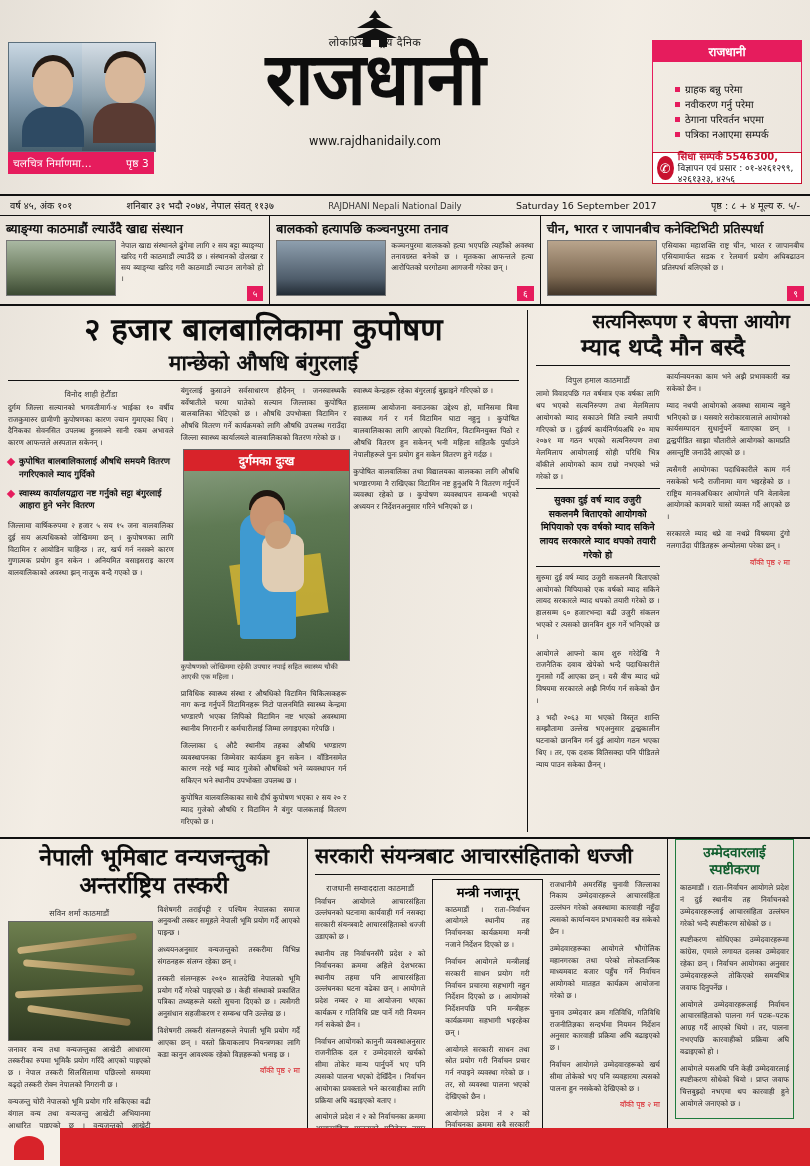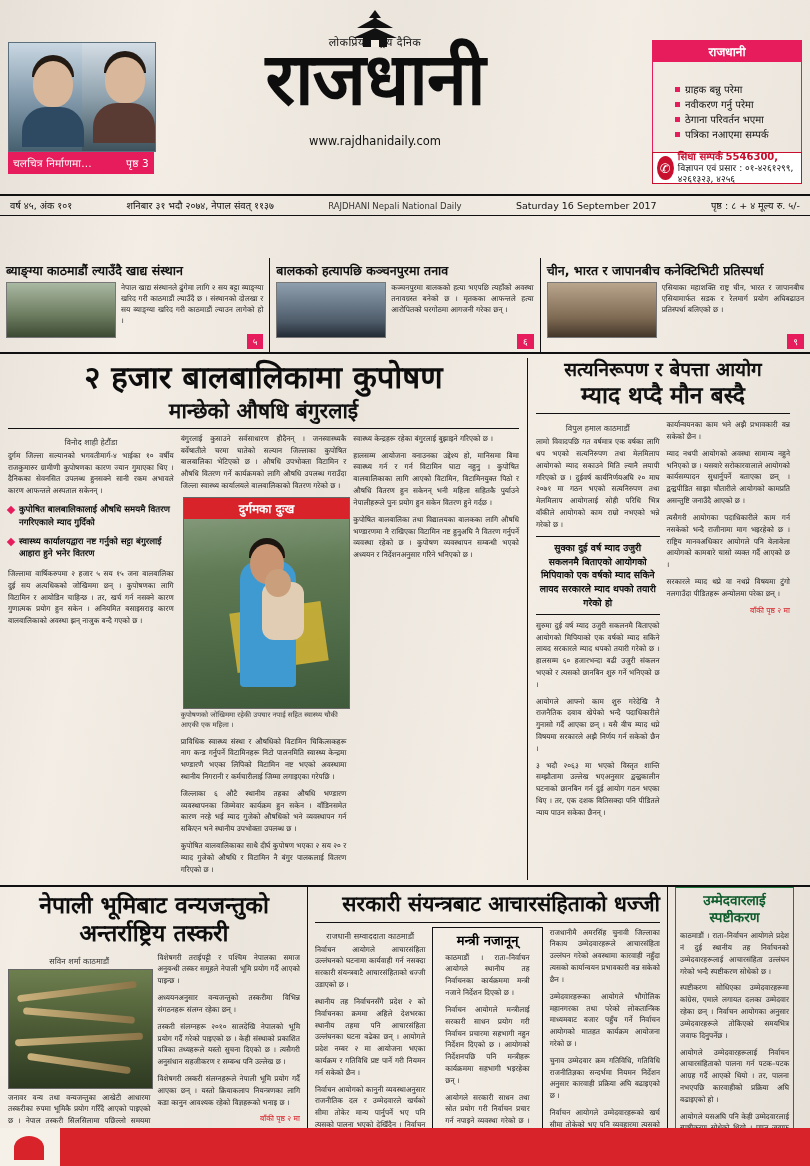--- a/index.html
+++ b/index.html
@@ -79,21 +79,21 @@
   .contact-txt{font-size:9px;line-height:1.25;color:#111;}
   .contact-txt b{color:#c8102e;font-size:10px;}
   
   .dateline{
     display:flex;justify-content:space-between;align-items:center;
     font-size:9.5px;padding:3px 10px;border-bottom:1.5px solid #111;color:#111;
   }
   .dateline .mid{font-size:8.5px;color:#333;}
   
   .teasers{display:flex;border-bottom:2px solid #111;}
-  .teaser{flex:1;padding:4px 6px 14px 6px;box-sizing:border-box;position:relative;margin-top:42px;}
+  .teaser{flex:1;padding:4px 6px 8px 6px;box-sizing:border-box;position:relative;}
   .teaser + .teaser{border-left:1px solid #111;}
   .teaser h3{font-size:12.5px;margin:0 0 3px 0;font-weight:bold;color:#111;}
   .teaser-body{display:flex;gap:5px;}
   .teaser-img{width:108px;height:54px;flex:none;border:1px solid #777;}
   .t1img{background:linear-gradient(180deg,#a9b8a2 0%,#6c7c5f 60%,#3c4a33 100%);}
   .t2img{background:linear-gradient(180deg,#8e9fae 0%,#4f5d6b 70%,#232c35 100%);}
   .t3img{background:linear-gradient(180deg,#b9a48c 0%,#7e6a53 65%,#433629 100%);}
   .teaser p{margin:0;font-size:7.4px;line-height:1.5;color:#222;text-align:justify;}
   .pagebadge{
     position:absolute;right:6px;bottom:3px;background:#e61c5d;color:#fff;
@@ -127,36 +127,36 @@
     font-size:12px;font-weight:bold;text-align:center;padding:2px 0;
   }
   .pm-woman{position:absolute;left:34%;top:30%;width:56px;height:126px;background:#3f9ad1;border-radius:18px 18px 4px 4px;}
   .pm-face{position:absolute;left:40%;top:22%;width:34px;height:40px;border-radius:50%;background:#c89472;}
   .pm-hair{position:absolute;left:39.3%;top:19%;width:36px;height:20px;border-radius:18px 18px 0 0;background:#1d1510;}
   .pm-child{position:absolute;left:47%;top:40%;width:42px;height:58px;background:#e0cdb4;border-radius:12px;}
   .pm-childhead{position:absolute;left:49%;top:34%;width:26px;height:28px;border-radius:50%;background:#caa07c;}
   .pm-shawl{position:absolute;left:30%;top:52%;width:92px;height:60px;background:#d5b534;transform:rotate(-8deg);opacity:.85;}
   .photo-cap{font-size:7px;color:#333;line-height:1.4;margin:2px 0 5px 0;}
   .rt-head{
-    font-size:19px;font-weight:bold;text-align:center;line-height:1.2;color:#111;margin:0;
+    font-size:19px;font-weight:bold;text-align:right;line-height:1.2;color:#111;margin:0;
   }
   .rt-head2{font-size:23px;font-weight:bold;text-align:center;line-height:1.15;color:#111;margin:1px 0 5px 0;border-bottom:1px solid #111;padding-bottom:5px;}
   .cols2{display:flex;gap:7px;}
   .boxquote{
     border-top:1.5px solid #111;border-bottom:1.5px solid #111;
     padding:4px 2px;margin:5px 0;font-size:9.2px;font-weight:bold;text-align:center;line-height:1.5;color:#111;
   }
   .contlink{color:#d8232a;font-size:7.5px;text-align:right;margin-top:2px;}
   
   .lower{display:flex;padding:0 8px;box-sizing:border-box;border-top:2px solid #111;margin-top:5px;}
   .low-left{width:300px;border-right:1.5px solid #111;padding-right:7px;box-sizing:border-box;}
   .low-mid{width:360px;border-right:1.5px solid #111;padding:0 7px;box-sizing:border-box;}
   .low-right{width:126px;padding-left:7px;box-sizing:border-box;}
   .low-title{font-size:23px;font-weight:bold;text-align:center;line-height:1.2;margin:5px 0 4px 0;color:#0d0d0d;}
-  .low-title2{font-size:21px;font-weight:bold;text-align:right;line-height:1.2;margin:5px 0 4px 0;color:#0d0d0d;border-bottom:1px solid #111;padding-bottom:4px;}
+  .low-title2{font-size:21px;font-weight:bold;text-align:left;line-height:1.2;margin:5px 0 4px 0;color:#0d0d0d;border-bottom:1px solid #111;padding-bottom:4px;}
   .photo-snakes{
     width:100%;height:118px;border:1px solid #666;margin:3px 0;
     background:linear-gradient(180deg,#6e7f4f 0%,#4e5d36 45%,#2f3a22 100%);
     position:relative;overflow:hidden;
   }
   .snake{position:absolute;height:7px;border-radius:4px;background:linear-gradient(90deg,#cbb27d,#8a7448);}
   .minibox{border:1px solid #111;padding:3px 12px;box-sizing:border-box;}
   .minibox .mb-title{font-size:13px;font-weight:bold;text-align:center;margin:0 0 3px 0;}
   .greenbox{border:1.5px solid #1e7a3c;padding:3px 4px;box-sizing:border-box;}
   .greenbox .gb-title{font-size:13.5px;font-weight:bold;text-align:center;color:#0f5c2c;line-height:1.25;margin:1px 0 4px 0;}

